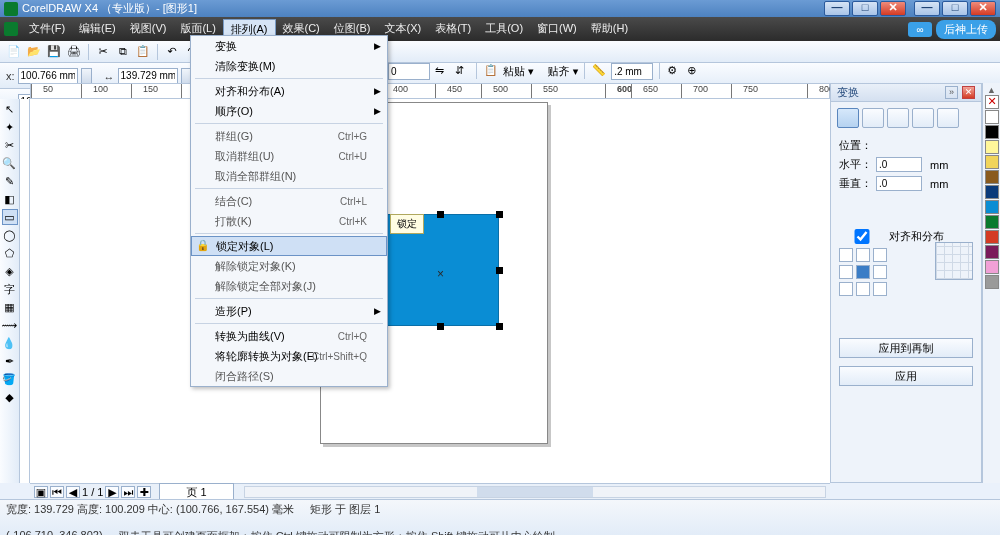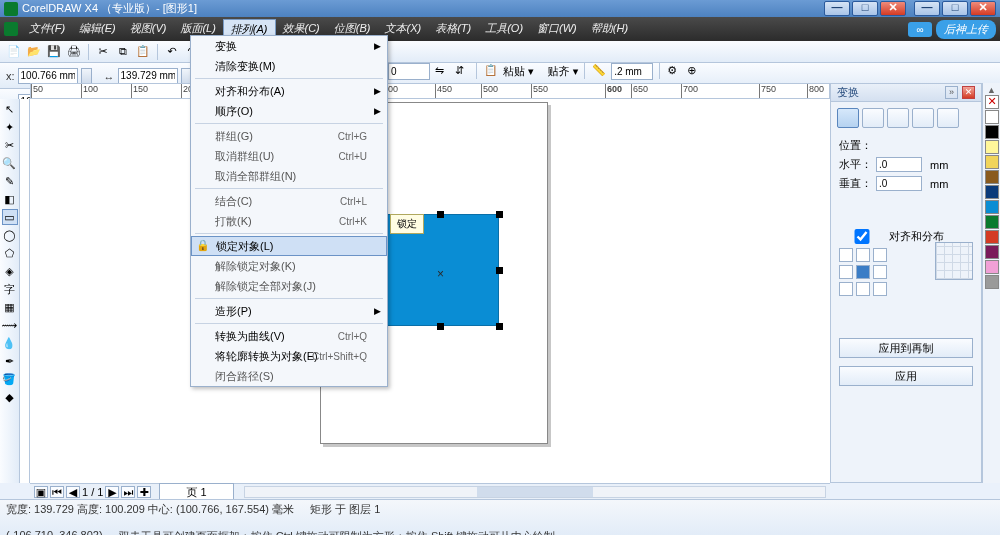--- a/index.html
+++ b/index.html
@@ -4,40 +4,40 @@
 <style>
 * { margin: 0; padding: 0; box-sizing: border-box; font-family: "Microsoft YaHei", SimSun, sans-serif; font-size: 11px; }
 body { width: 1000px; height: 535px; background: #eaf1fb; overflow: hidden; position: relative; }
 
 .title-bar { height: 17px; background: linear-gradient(#6b9bd4,#4d82c0); display: flex; align-items: center; color: #fff; padding: 0 4px; }
 .title-bar .icon { width: 14px; height: 14px; background: #0a7a2e; margin-right: 4px; border-radius: 2px; }
 .title-bar .spacer { flex: 1; }
 .title-bar .win-btn { width: 26px; height: 15px; margin-left: 2px; border: 1px solid #2b5a9c; background: linear-gradient(#d6e4f5,#a9c4e8); border-radius: 2px; text-align: center; line-height: 11px; color: #1a3e70; font-weight: bold; }
 .title-bar .win-btn.close { background: linear-gradient(#f08b7a,#d43b24); color: #fff; }
 
-.menu-bar { height: 18px; background: linear-gradient(#4a4a4a,#2b2b2b); display: flex; align-items: center; padding: 12px 4px; color: #eee; font-style: italic; }
+.menu-bar { height: 18px; background: linear-gradient(#4a4a4a,#2b2b2b); display: flex; align-items: center; padding: 12px 4px; color: #eee; }
 .menu-bar .m { padding: 2px 7px; cursor: default; }
 .menu-bar .m.open { background: #d6e4f5; color: #000; border: 1px solid #7a9cc6; }
 .menu-bar .icon { width: 14px; height: 14px; background: #0a7a2e; margin-right: 4px; border-radius: 2px; }
 .menu-bar .cloud { margin-left: auto; display: flex; align-items: center; }
 .menu-bar .cloud-ico { width: 24px; height: 15px; background: #3aa0e8; border-radius: 3px; margin-right: 4px; color:#fff; text-align:center; line-height:15px; font-size:10px; }
 .menu-bar .cloud-txt { background: #3aa0e8; color: #fff; padding: 2px 8px; border-radius: 8px; }
 
 .toolbar { height: 22px; background: linear-gradient(#fafcff,#e2ecf8); border-bottom: 1px solid #b5c6dc; display: flex; align-items: center; padding: 0 6px; gap: 4px; }
 .tb-btn { width: 16px; height: 16px; border: 1px solid transparent; display: flex; align-items: center; justify-content: center; }
 .tb-sep { width: 1px; height: 16px; background: #b5c6dc; margin: 0 2px; }
 
 .prop-bar { height: 26px; background: linear-gradient(#fafcff,#e2ecf8); border-bottom: 1px solid #b5c6dc; display: flex; align-items: center; padding: 0 6px; gap: 3px; }
 .prop-bar .lbl { color: #333; }
 .prop-bar input { width: 60px; height: 16px; border: 1px solid #9ab0cc; padding: 0 2px; font-size: 10px; }
 .prop-bar .spin { width: 11px; height: 16px; background: linear-gradient(#f0f5fb,#d0dcec); border: 1px solid #9ab0cc; }
 .prop-bar .short input { width: 34px; }
 
 .ruler-h { position: absolute; left: 30px; right: 170px; top: 83px; height: 16px; background: #fff; border: 1px solid #b5c6dc; }
-.ruler-h .tick { position: absolute; top: 0; height: 100%; border-left: 1px solid #777; font-size: 9px; color: #444; padding-left: 1px; }
+.ruler-h .tick { position: absolute; top: 0; height: 100%; border-left: 1px solid #777; font-size: 9px; color: #444; padding-left: 11px; }
 
 .toolbox { position: absolute; left: 0; top: 99px; width: 20px; bottom: 52px; background: linear-gradient(90deg,#fafcff,#e2ecf8); border-right: 1px solid #b5c6dc; display: flex; flex-direction: column; align-items: center; padding-top: 2px; gap: 2px; }
 .tool { width: 16px; height: 16px; display: flex; align-items: center; justify-content: center; }
 .tool.active { background: #cfe0f5; border: 1px solid #6b93c6; }
 
 .ruler-v { position: absolute; left: 20px; top: 99px; width: 10px; bottom: 52px; background: #fff; border-right: 1px solid #b5c6dc; }
 
 .canvas-area { position: absolute; left: 30px; top: 99px; right: 170px; bottom: 52px; background: #fff; overflow: hidden; }
 .page-shadow { position: absolute; left: 293px; top: 6px; width: 228px; height: 342px; background: #c7c7c7; }
 .page { position: absolute; left: 290px; top: 3px; width: 228px; height: 342px; background: #fff; border: 1px solid #888; }
@@ -189,21 +189,21 @@
     <div class="tick" style="left: 200px;">250</div>
     <div class="tick" style="left: 250px;">300</div>
     <div class="tick" style="left: 300px;">350</div>
     <div class="tick" style="left: 350px;">400</div>
     <div class="tick" style="left: 404px;">450</div>
     <div class="tick" style="left: 450px;">500</div>
     <div class="tick" style="left: 500px;">550</div>
     <div class="tick" style="left: 574px; font-weight: bold;">600</div>
     <div class="tick" style="left: 600px;">650</div>
     <div class="tick" style="left: 650px;">700</div>
-    <div class="tick" style="left: 728px;">750</div>
+    <div class="tick" style="left: 700px;">750</div>
     <div class="tick" style="left: 776px;">800</div>
   </div>
 
 <div class="toolbox">
   <div class="tool">↖</div>
   <div class="tool">✦</div>
   <div class="tool">✂</div>
   <div class="tool">🔍</div>
   <div class="tool">✎</div>
   <div class="tool">◧</div>

